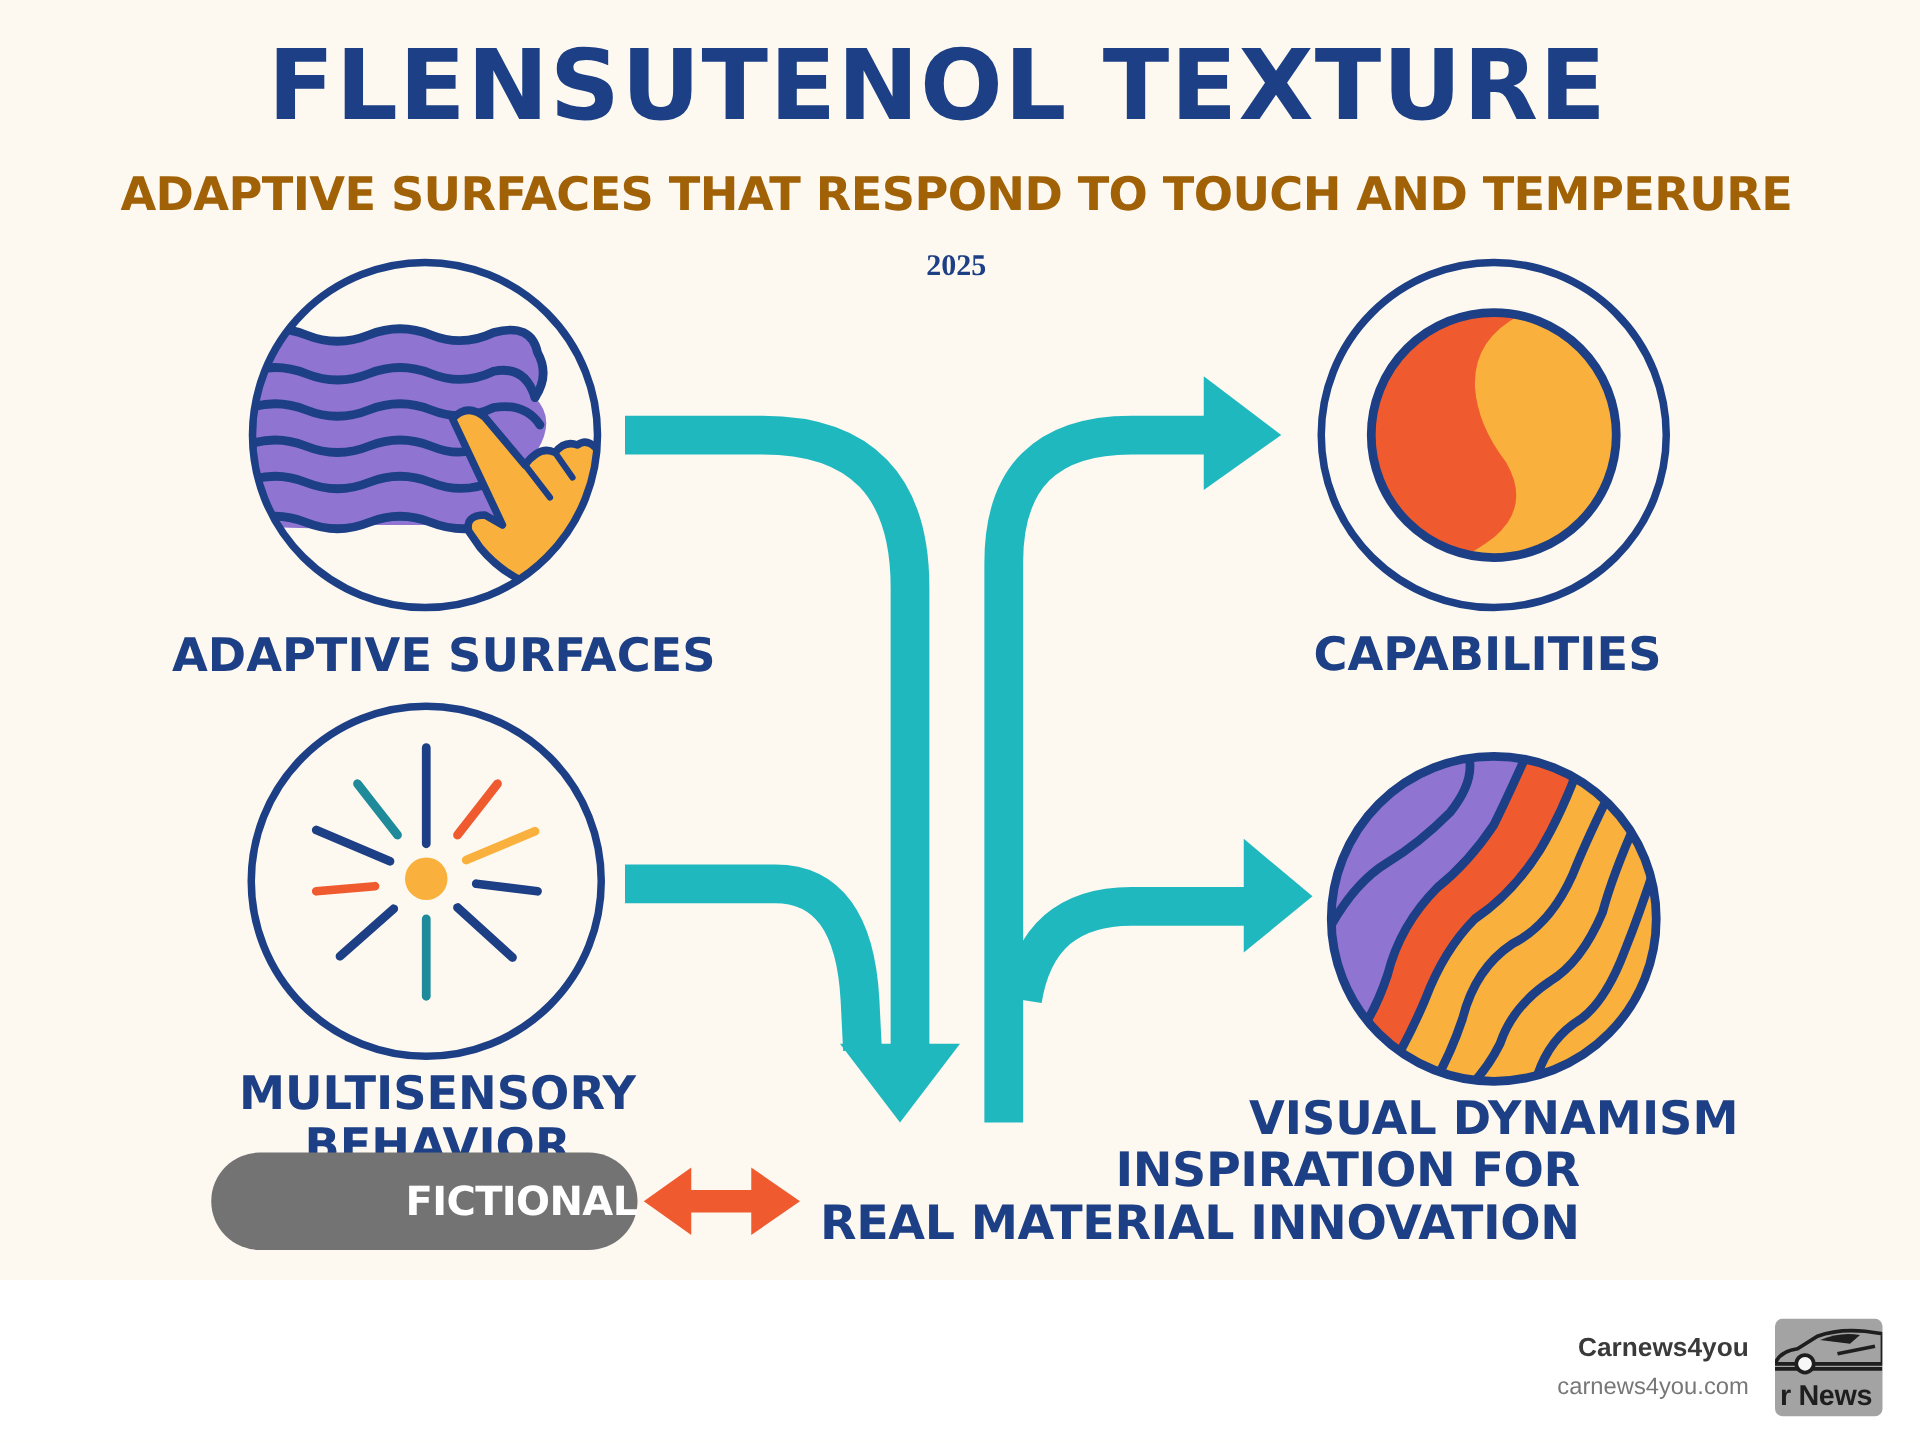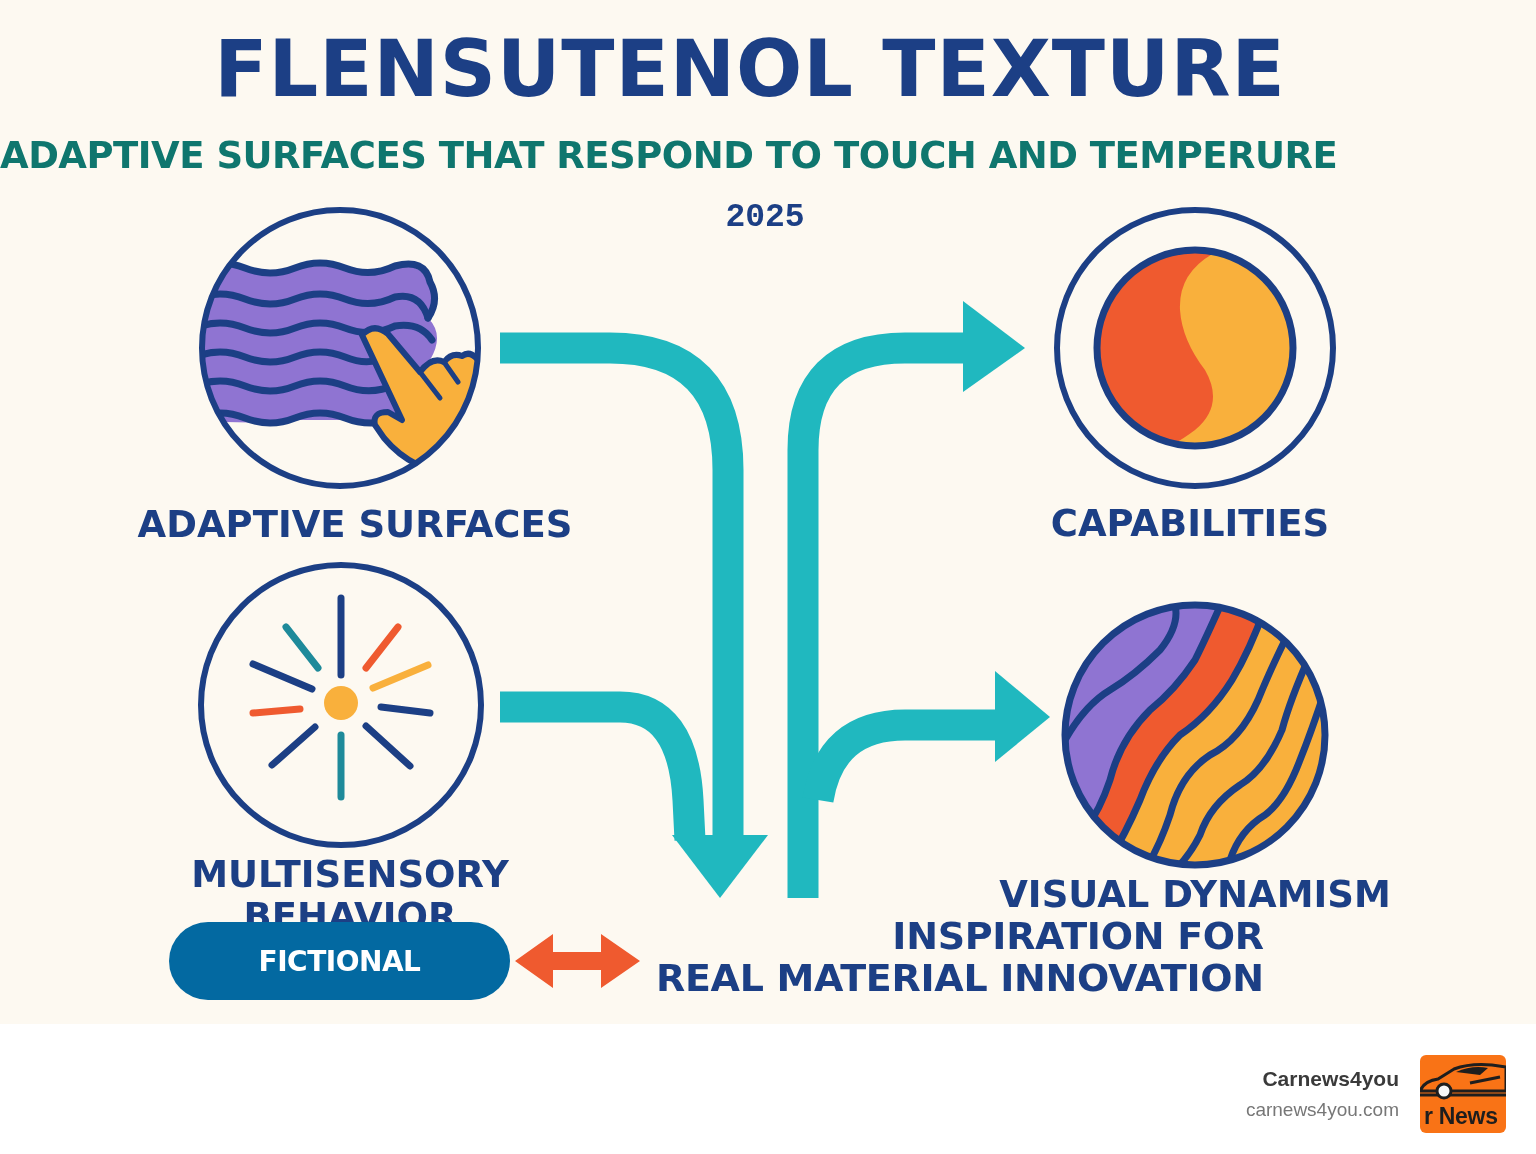--- a/index.html
+++ b/index.html
@@ -8,59 +8,59 @@
     .canvas {
       position: absolute; left: 0; top: 0; width: 1536px; height: 1024px;
       background: #fdf9f1;
     }
     .title {
       position: absolute; left: 0; width: 1500px; top: 30px; text-align: center;
       font-family: "DejaVu Sans", sans-serif; font-weight: bold; font-size: 78px;
       color: #1c3f85; letter-spacing: 1px; line-height: 1;
     }
     .subtitle {
-      position: absolute; left: 0; width: 1530px; top: 137px; text-align: left;
+      position: absolute; left: 0; width: 1530px; top: 137px; text-align: center;
       font-family: "DejaVu Sans", sans-serif; font-weight: bold; font-size: 37px;
-      color: #0f766e; line-height: 1; letter-spacing: -0.5px;
+      color: #a16207; line-height: 1; letter-spacing: -0.5px;
     }
     .year {
       position: absolute; left: 680px; width: 170px; top: 201px; text-align: center;
-      font-family: Liberation Mono, monospace; font-weight: bold; font-size: 33px;
+      font-family: Liberation Serif, serif; font-weight: bold; font-size: 24px;
       color: #1c3f85; line-height: 1;
     }
     .label {
       position: absolute; font-family: "DejaVu Sans", sans-serif; font-weight: bold;
       color: #1c3f85; line-height: 1.13; text-align: center;
     }
     .lbl-adaptive { left: 130px; width: 450px; top: 504px; font-size: 37px; }
     .lbl-color { left: 970px; width: 440px; top: 503px; font-size: 37px; }
     .lbl-multi { left: 80px; width: 540px; top: 854px; font-size: 37px; }
     .lbl-visual { left: 990px; width: 410px; top: 874px; font-size: 37px; }
     .lbl-inspiration {
       left: 656px; top: 916px; font-size: 38px; text-align: right; line-height: 1.1;
       letter-spacing: -0.3px;
     }
     .pill {
       position: absolute; left: 169px; top: 922px; width: 341px; height: 78px;
-      border-radius: 39px; background: #0369a1; color: #ffffff;
-      font-family: "DejaVu Sans", sans-serif; font-weight: bold; font-size: 28px;
-      display: flex; align-items: center; justify-content: center; letter-spacing: -0.5px;
+      border-radius: 39px; background: #737373; color: #ffffff;
+      font-family: "DejaVu Sans", sans-serif; font-weight: bold; font-size: 32px;
+      display: flex; align-items: center; justify-content: flex-end; letter-spacing: -0.5px;
     }
     svg.art { position: absolute; left: 0; top: 0; }
     .footer-name {
       position: absolute; right: 137px; top: 1067px; font-family: "Liberation Sans", sans-serif;
       font-weight: bold; font-size: 21px; color: #3a3a3a; margin-left: 12px;
     }
     .footer-url {
       position: absolute; right: 137px; top: 1099px; font-family: "Liberation Sans", sans-serif;
       font-size: 19px; color: #777777;
     }
     .logo {
       position: absolute; left: 1420px; top: 1055px; width: 86px; height: 78px;
-      background: #f97316; border-radius: 6px; overflow: hidden;
+      background: #a3a3a3; border-radius: 6px; overflow: hidden;
     }
     .logo-text {
       position: absolute; left: 4px; top: 48px; font-family: "Liberation Sans", sans-serif;
       font-weight: bold; font-size: 23px; color: #1e1e1e; white-space: nowrap; letter-spacing: -0.3px;
     }
   </style>
 </head>
 <body>
 
 <div class="canvas">

